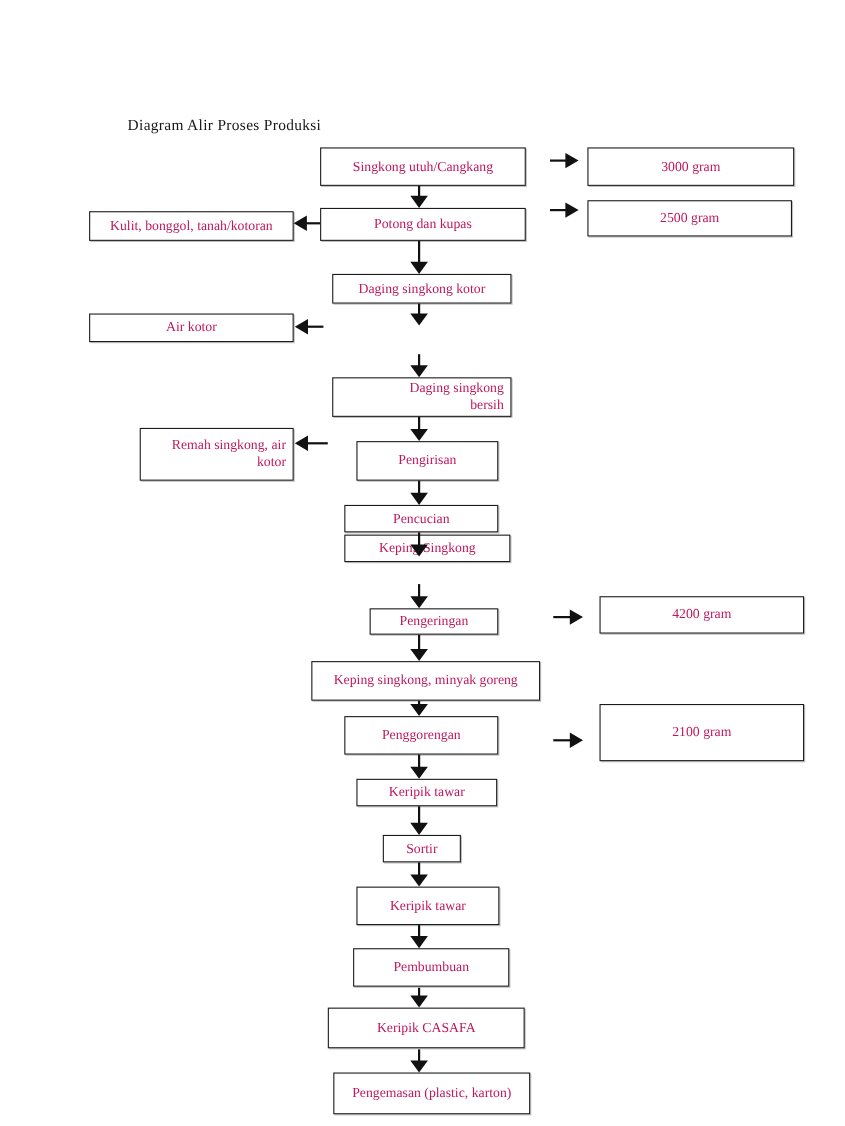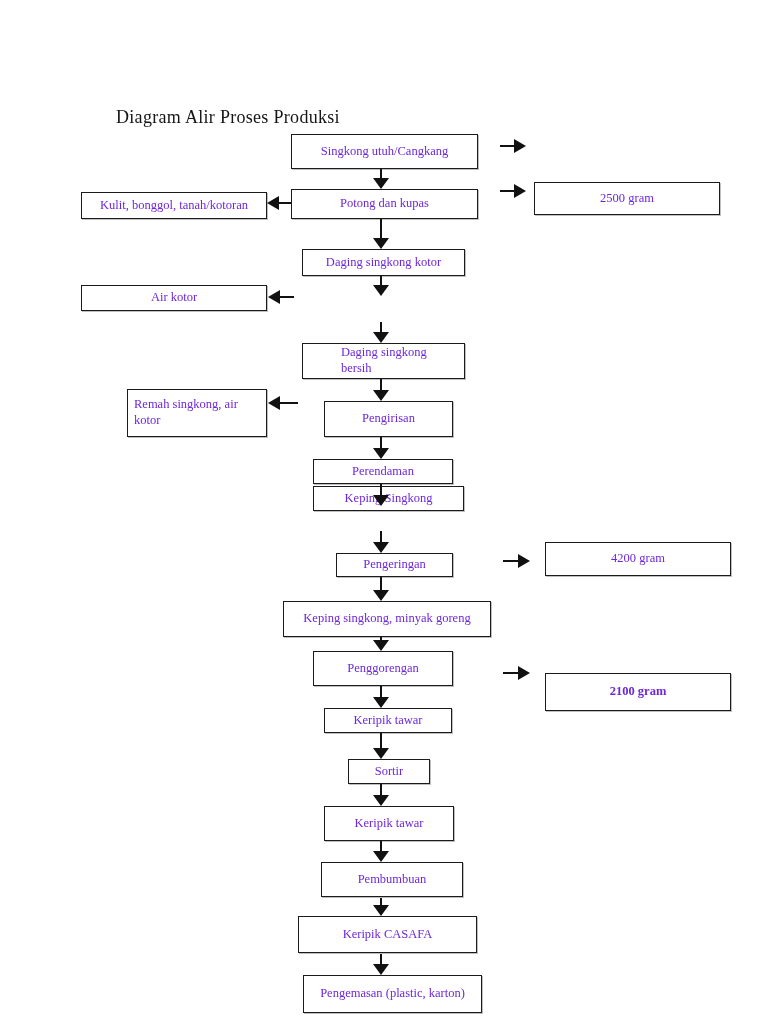--- a/index.html
+++ b/index.html
@@ -1,26 +1,26 @@
 <!DOCTYPE html>
 <html><head>
 <meta charset="utf-8">
 <style>
   html,body{margin:0;padding:0;background:#ffffff;}
   .canvas{
     position:relative;width:768px;height:1024px;background:#ffffff;overflow:hidden;
     font-family:"Liberation Serif","DejaVu Serif",serif;color:#111;
   }
   .title{
-    position:absolute;font-size:18px;letter-spacing:0.3px;color:#161616;white-space:nowrap;
+    position:absolute;font-size:14px;letter-spacing:0.3px;color:#161616;white-space:nowrap;
   }
   .box{
     position:absolute;background:#fff;border:1px solid #1b1b1b;box-sizing:border-box;
-    display:flex;align-items:center;justify-content:center;text-align:left;
-    font-size:12.5px;line-height:1.25;padding:1px 6px;color:#6d28d9;
+    display:flex;align-items:center;justify-content:center;text-align:right;
+    font-size:12.5px;line-height:1.25;padding:1px 6px;color:#be185d;
     box-shadow:1px 1px 0 rgba(0,0,0,0.25);
   }
   .arrow-down{position:absolute;width:16px;}
   .arrow-down::before{
     content:"";position:absolute;left:50%;transform:translateX(-50%);
     top:0;bottom:9px;width:2px;background:#111;
   }
   .arrow-down::after{
     content:"";position:absolute;left:50%;transform:translateX(-50%);bottom:0;
     border-left:8px solid transparent;border-right:8px solid transparent;border-top:11px solid #111;
@@ -49,39 +49,40 @@
 
 <div class="canvas">
 
   <div class="title" style="left:116px;top:107px;">Diagram Alir Proses Produksi</div>
 
   <div class="box" style="left:291px;top:134px;width:187px;height:35px;">Singkong utuh/Cangkang</div>
   <div class="box" style="left:291px;top:189px;width:187px;height:30px;">Potong dan kupas</div>
   <div class="box" style="left:302px;top:249px;width:163px;height:27px;">Daging singkong kotor</div>
   <div class="box" style="left:302px;top:343px;width:163px;height:36px;padding-left:38px;">Daging singkong bersih</div>
   <div class="box" style="left:324px;top:401px;width:129px;height:36px;">Pengirisan</div>
-  <div class="box" style="left:313px;top:459px;width:140px;height:25px;">Perendaman</div>
+  <div class="box" style="left:313px;top:459px;width:140px;height:25px;">Pencucian</div>
   <div class="box" style="left:313px;top:486px;width:151px;height:25px;">Keping Singkong</div>
   <div class="box" style="left:336px;top:553px;width:117px;height:24px;">Pengeringan</div>
   <div class="box" style="left:283px;top:601px;width:208px;height:36px;">Keping singkong, minyak goreng</div>
   <div class="box" style="left:313px;top:651px;width:140px;height:35px;">Penggorengan</div>
   <div class="box" style="left:324px;top:708px;width:128px;height:25px;">Keripik tawar</div>
-  <div class="box" style="left:348px;top:759px;width:82px;height:25px;">Sortir</div>
+  <div class="box" style="left:348px;top:759px;width:71px;height:25px;">Sortir</div>
   <div class="box" style="left:324px;top:806px;width:130px;height:35px;">Keripik tawar</div>
   <div class="box" style="left:321px;top:862px;width:142px;height:35px;">Pembumbuan</div>
   <div class="box" style="left:298px;top:916px;width:179px;height:37px;">Keripik CASAFA</div>
   <div class="box" style="left:303px;top:975px;width:179px;height:38px;">Pengemasan (plastic, karton)</div>
 
   <div class="box" style="left:81px;top:192px;width:186px;height:27px;">Kulit, bonggol, tanah/kotoran</div>
   <div class="box" style="left:81px;top:285px;width:186px;height:26px;">Air kotor</div>
   <div class="box" style="left:127px;top:389px;width:140px;height:48px;">Remah singkong, air kotor</div>
 
+  <div class="box" style="left:534px;top:134px;width:188px;height:35px;">3000 gram</div>
   <div class="box" style="left:534px;top:182px;width:186px;height:33px;">2500 gram</div>
   <div class="box" style="left:545px;top:542px;width:186px;height:34px;">4200 gram</div>
-  <div class="box" style="left:545px;top:673px;width:186px;height:38px;font-weight:bold;">2100 gram</div>
+  <div class="box" style="left:545px;top:640px;width:186px;height:52px;">2100 gram</div>
 
   <div class="arrow-down" style="left:373px;top:169px;height:20px;"></div>
   <div class="arrow-down" style="left:373px;top:219px;height:30px;"></div>
   <div class="arrow-down" style="left:373px;top:276px;height:20px;"></div>
   <div class="arrow-down" style="left:373px;top:322px;height:21px;"></div>
   <div class="arrow-down" style="left:373px;top:379px;height:22px;"></div>
   <div class="arrow-down" style="left:373px;top:437px;height:22px;"></div>
   <div class="arrow-down" style="left:373px;top:484px;height:22px;"></div>
   <div class="arrow-down" style="left:373px;top:531px;height:22px;"></div>
   <div class="arrow-down" style="left:373px;top:577px;height:24px;"></div>

